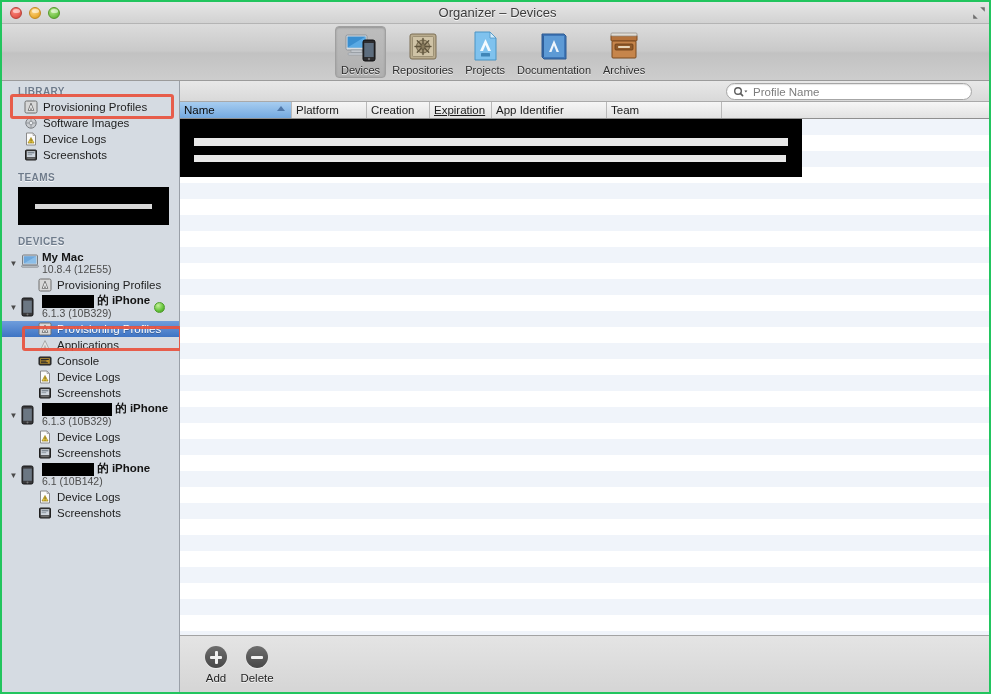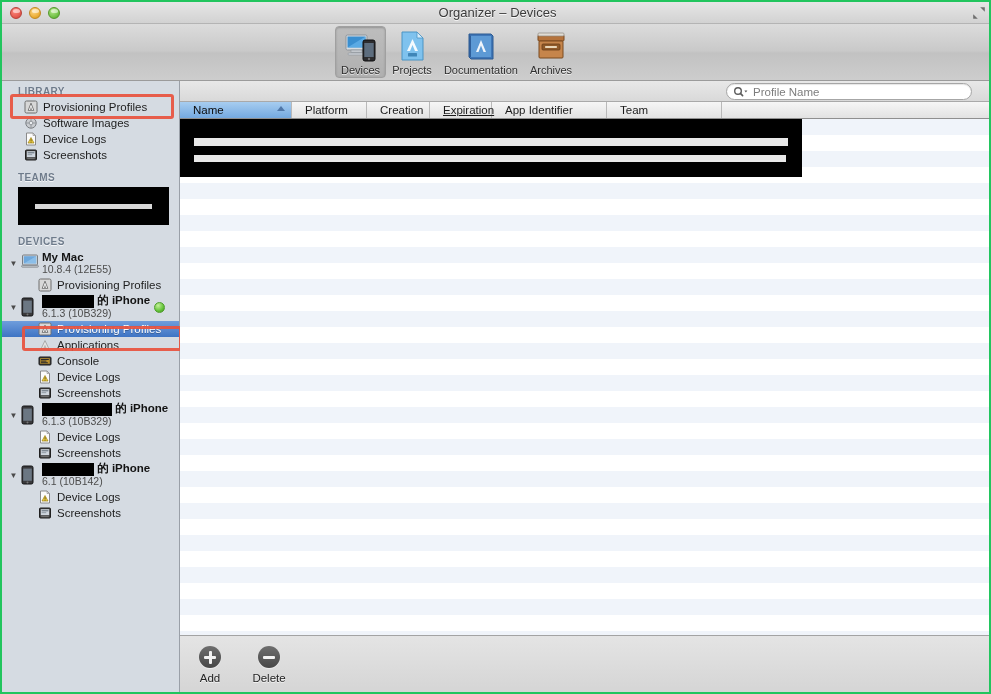--- a/index.html
+++ b/index.html
@@ -127,21 +127,21 @@
   }
   #search-field .sicon { flex:none; margin-right:4px; display:flex; align-items:center; }
   #search-placeholder { font-size:11.5px; color:#7d7d7d; }
 
   #table-header {
     position:absolute; left:0; top:21px; width:813px; height:17px;
     background:linear-gradient(to bottom,#f6f6f6,#e2e2e2);
     border-bottom:1px solid #8f8f8f; display:flex;
   }
   .th {
-    height:16px; display:flex; align-items:center; padding-left:13px;
+    height:16px; display:flex; align-items:center; padding-left:4px;
     font-size:11.5px; color:#1b1b1b; border-right:1px solid #b9b9b9;
     position:relative; cursor:pointer; white-space:nowrap; flex:none;
   }
   .th.sorted {
     background:linear-gradient(to bottom,#a7cdf0,#74a9e0);
     color:#0b0b0b;
   }
   .th .sort-arrow { position:absolute; right:6px; top:4px;
     width:0;height:0;border-left:4px solid transparent;border-right:4px solid transparent;
     border-bottom:5px solid #4f77a8; }
@@ -162,21 +162,21 @@
   #row-redaction .rr-bar2 {
     position:absolute; left:14px; top:36px; width:592px; height:7px; background:#e8e8e8;
   }
 
   
   #bottombar {
     position:absolute; left:178px; top:633px; width:813px; height:61px;
     background:linear-gradient(to bottom,#e4e4e4,#d4d4d4);
     border-top:1px solid #a3a3a3;
   }
-  #bottom-buttons { position:absolute; left:10px; top:10px; display:flex; gap:19px; }
+  #bottom-buttons { position:absolute; left:16px; top:10px; display:flex; gap:1px; }
   .bb {
     display:flex; flex-direction:column; align-items:center; cursor:pointer; width:40px;
   }
   .bb-circle {
     width:22px; height:22px; border-radius:50%;
     background:linear-gradient(to bottom,#6e6e6e,#474747);
     box-shadow:0 1px 1px rgba(255,255,255,.55);
     position:relative;
   }
   .bb-circle .plus-h, .bb-circle .plus-v, .bb-circle .minus {
@@ -220,20 +220,38 @@
             <rect x="7" y="21" width="11" height="2.5" fill="#c3c8cd" stroke="#8d949b" stroke-width=".6"></rect>
             <rect x="4" y="24" width="18" height="2" rx="1" fill="#cdd2d7" stroke="#8d949b" stroke-width=".6"></rect>
             <rect x="19" y="11" width="12" height="21" rx="2" fill="#2c2c2e" stroke="#0f0f10" stroke-width="1"></rect>
             <rect x="20.3" y="14" width="9.4" height="14" fill="#5d6d7e"></rect>
             <circle cx="25" cy="30" r="1.2" fill="#6d6d70"></circle>
           </svg>
         </span>
         <span class="tb-label">Devices</span>
       </div>
 
+      <div class="tb-item">
+        <span class="tb-icon">
+          <svg width="34" height="34" viewBox="0 0 34 34">
+            <rect x="4" y="5" width="26" height="25" rx="2" fill="#b9ac8e" stroke="#7c6f54" stroke-width="1"></rect>
+            <rect x="6.5" y="7.5" width="21" height="20" rx="1" fill="#cfc3a6" stroke="#8d8066" stroke-width=".7"></rect>
+            <circle cx="17" cy="17.5" r="6.5" fill="#a89a7c" stroke="#6f6348" stroke-width="1"></circle>
+            <circle cx="17" cy="17.5" r="3" fill="#ded3b8" stroke="#6f6348" stroke-width=".8"></circle>
+            <g stroke="#5f543c" stroke-width="1.4" stroke-linecap="round">
+              <line x1="17" y1="9.5" x2="17" y2="25.5"></line>
+              <line x1="9" y1="17.5" x2="25" y2="17.5"></line>
+              <line x1="11.3" y1="11.8" x2="22.7" y2="23.2"></line>
+              <line x1="22.7" y1="11.8" x2="11.3" y2="23.2"></line>
+            </g>
+            <circle cx="17" cy="17.5" r="1.6" fill="#8b7d5e"></circle>
+          </svg>
+        </span>
+        <span class="tb-label">Repositories</span>
+      </div>
 
       <div class="tb-item">
         <span class="tb-icon">
           <svg width="34" height="34" viewBox="0 0 34 34">
             <path d="M7 3 L22 3 L28 9 L28 31 L7 31 Z" fill="#7fc2ee" stroke="#4b94c4" stroke-width="1"></path>
             <path d="M22 3 L28 9 L22 9 Z" fill="#d4ecfa" stroke="#4b94c4" stroke-width=".8"></path>
             <path d="M17.5 10 L23 22 L12 22 Z" fill="#ffffff" opacity=".92"></path>
             <path d="M17.5 16 L20 22 L15 22 Z" fill="#7fc2ee"></path>
             <rect x="13" y="24" width="9" height="3.5" rx=".6" fill="#3f86b8"></rect>
           </svg>

